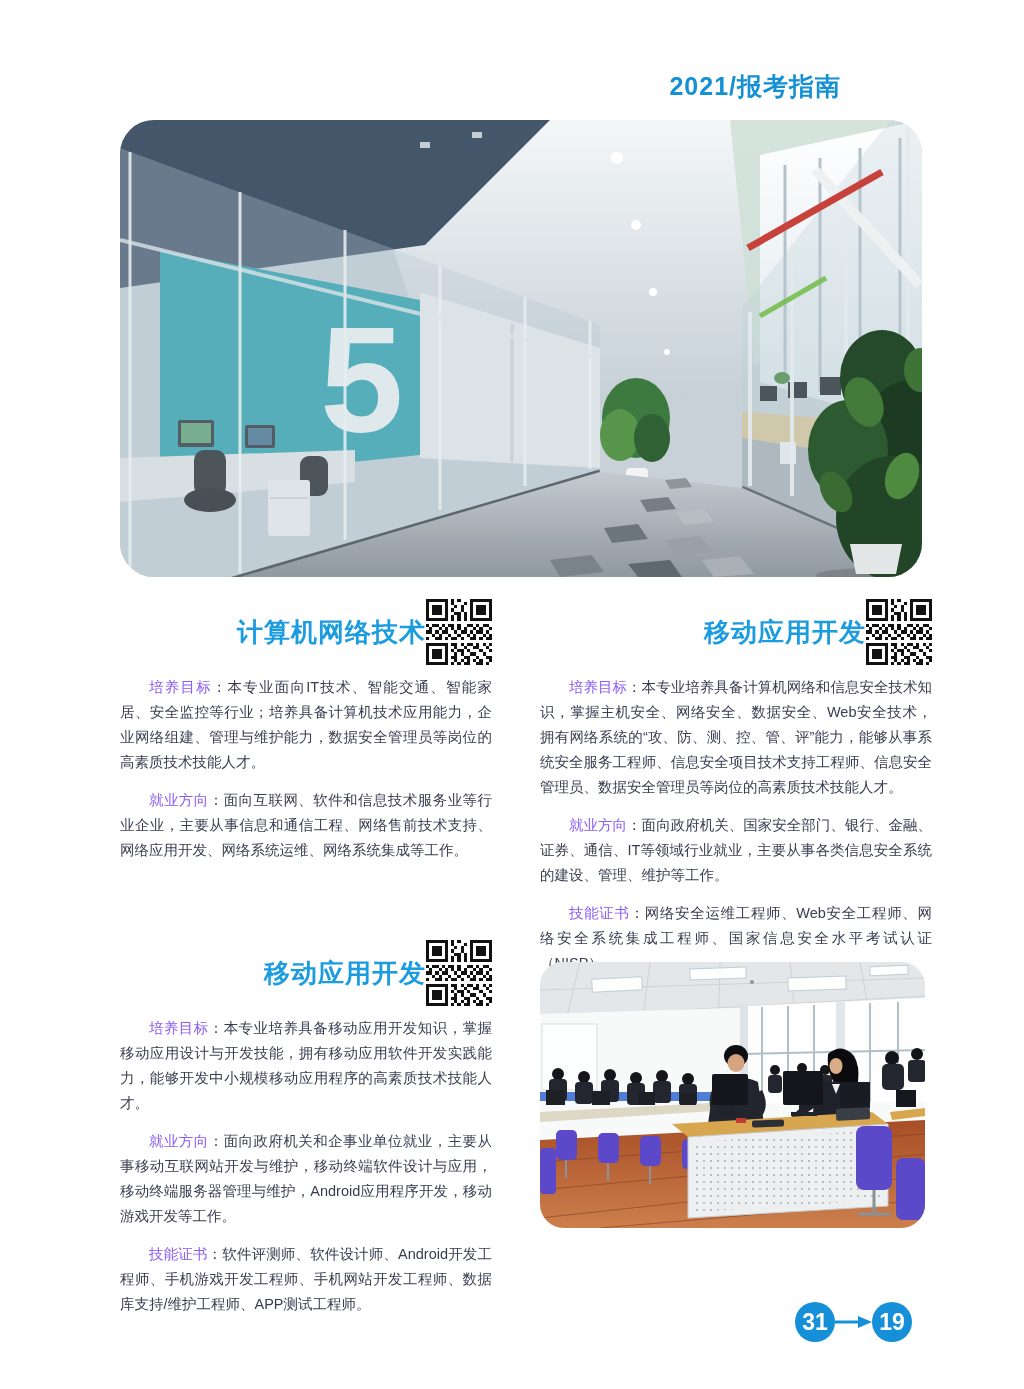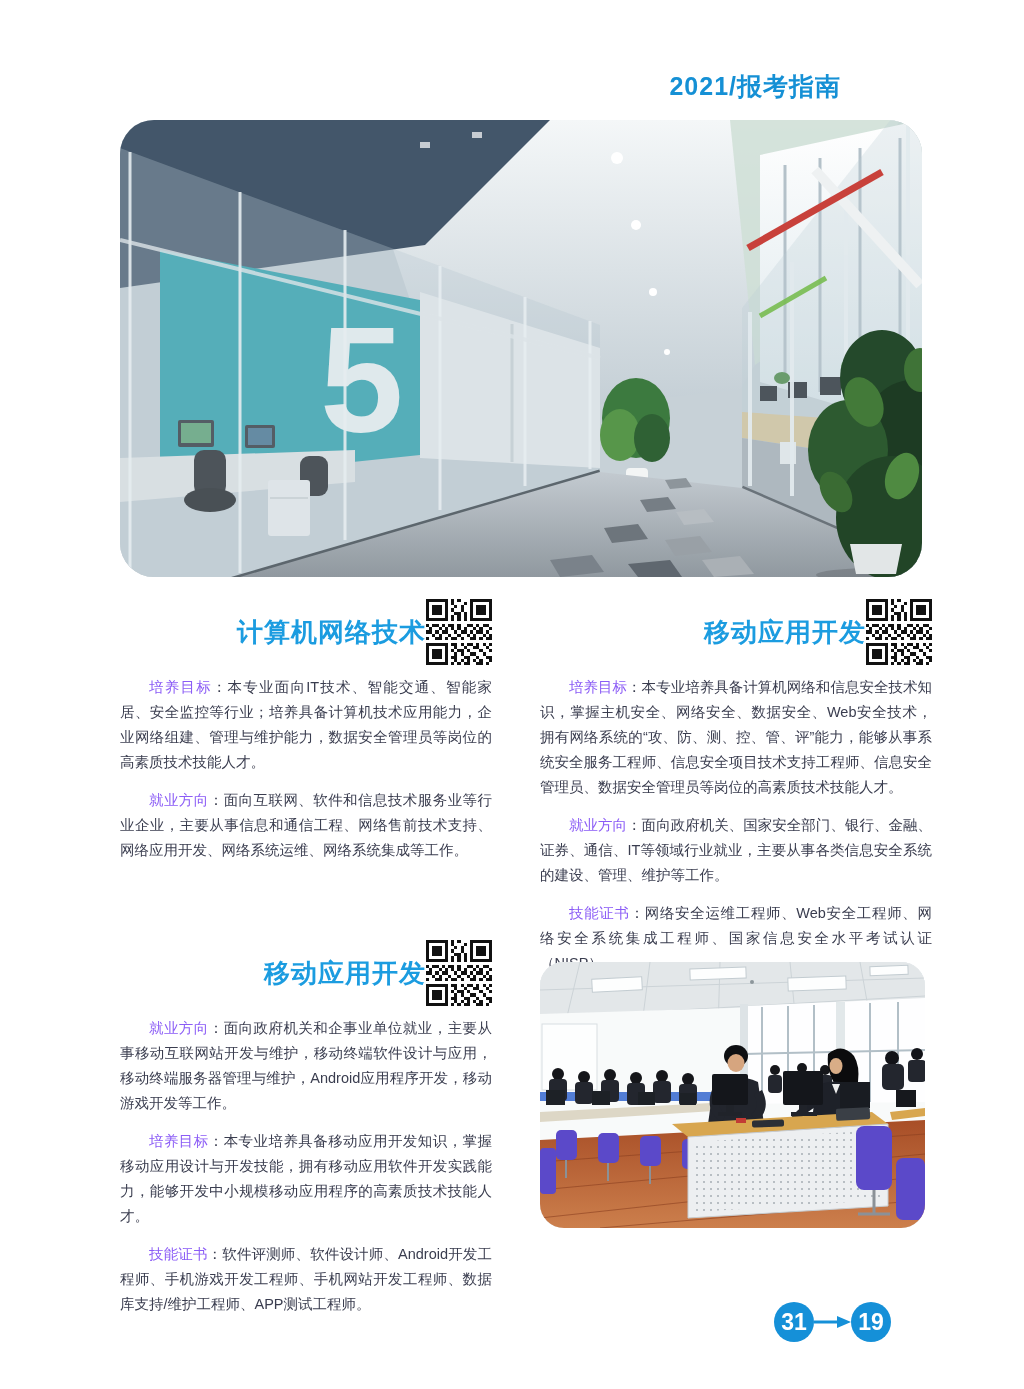--- a/index.html
+++ b/index.html
@@ -28,21 +28,21 @@
   .sec3 { left:120px; top:938px; width:372px; }
   .sec-head { display:flex; justify-content:flex-end; align-items:center; height:70px; margin-bottom:8px; }
   .sec-head h2 { margin:0; font-size:26px; font-weight:bold; color:#1b9ce0; letter-spacing:1px; }
   .qr-box { width:66px; height:66px; flex:0 0 auto; }
   .qr-box svg { display:block; width:66px; height:66px; }
   p.body {
     margin:0 0 13px; font-size:14.5px; line-height:25px; color:#3a3d4f;
     text-align:justify; text-indent:2em;
   }
   .lbl { color:#8b5cf6;margin-top:40px; }
-  .pagenums { position:absolute; left:774px; top:1302px; display:flex; align-items:center; }
+  .pagenums { position:absolute; left:795px; top:1302px; display:flex; align-items:center; }
   .pnum {
     width:40px; height:40px; border-radius:50%; background:#1590d8; color:#ffffff;
     font-size:23px; font-weight:bold; display:flex; align-items:center; justify-content:center;
   }
   .arrow-svg { width:37px; height:40px; display:block; }
 </style>
 </head>
 <body>
 
 <svg width="0" height="0" style="position:absolute" aria-hidden="true">
@@ -226,22 +226,22 @@
 
   <section class="sec sec3">
     <div class="sec-head">
       <h2>移动应用开发</h2>
       <span class="qr-box">
           <svg viewBox="0 0 21 21" shape-rendering="crispEdges">
             <use href="#qr"></use>
           </svg>
         </span>
     </div>
+    <p class="body"><span class="lbl">培养目标</span><span>：本专业培养具备移动应用开发知识，掌握移动应用设计与开发技能，拥有移动应用软件开发实践能力，能够开发中小规模移动应用程序的高素质技术技能人才。</span></p>
     <p class="body"><span class="lbl">就业方向</span><span>：面向政府机关和企事业单位就业，主要从事移动互联网站开发与维护，移动终端软件设计与应用，移动终端服务器管理与维护，Android应用程序开发，移动游戏开发等工作。</span></p>
-    <p class="body"><span class="lbl">培养目标</span><span>：本专业培养具备移动应用开发知识，掌握移动应用设计与开发技能，拥有移动应用软件开发实践能力，能够开发中小规模移动应用程序的高素质技术技能人才。</span></p>
     <p class="body"><span class="lbl">技能证书</span><span>：软件评测师、软件设计师、Android开发工程师、手机游戏开发工程师、手机网站开发工程师、数据库支持/维护工程师、APP测试工程师。</span></p>
   </section>
 
   <div class="photo photo-class">
     <svg viewBox="0 0 385 266" preserveAspectRatio="none">
       <defs>
         <linearGradient id="gWood" x1="0" y1="0" x2="0" y2="1">
             <stop offset="0" stop-color="#a84e27"></stop>
             <stop offset="1" stop-color="#cc7f4c"></stop>
           </linearGradient>

